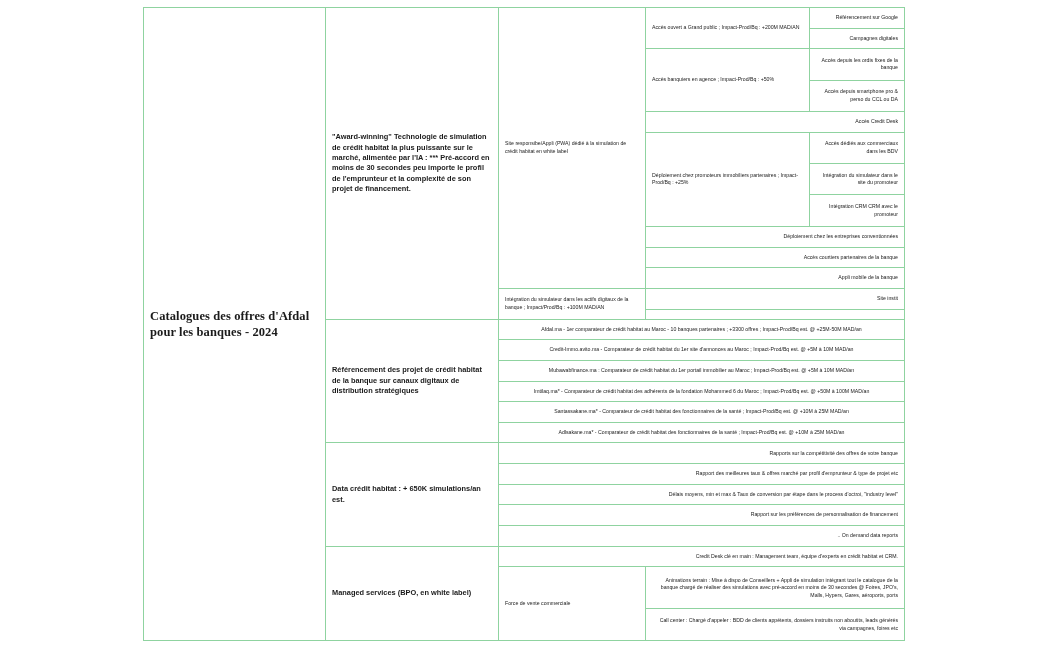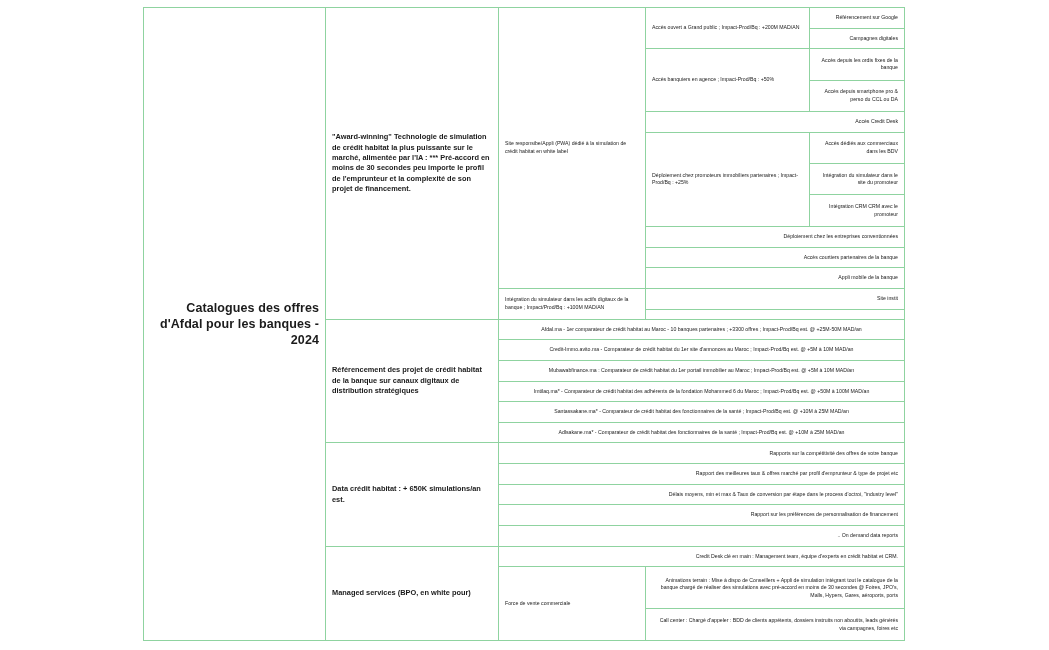--- a/index.html
+++ b/index.html
@@ -34,26 +34,27 @@
     border: 1px solid #8fd3a0;
     padding: 3px 6px;
     vertical-align: middle;
     color: #1b1b1b;
     background: #ffffff;
   }
 
   
   td.title-cell {
     width: 169px;
-    text-align: right;
+    text-align: left;
     font-size: 12.5px;
     line-height: 16px;
     font-weight: 600;
     letter-spacing: .1px;
     padding: 6px 10px;
+    font-family: Liberation Serif, serif;
   }
 
   
   td.family-cell {
     width: 160px;
     font-size: 7.4px;
     line-height: 10.4px;
     font-weight: 700;
     text-align: left;
     padding-left: 10px;
@@ -203,21 +204,21 @@
         <td class="leaf" colspan="3">Délais moyens, min et max &amp; Taux de conversion par étape dans le process d'octroi, "industry level"</td>
       </tr>
       <tr>
         <td class="leaf" colspan="3">Rapport sur les préférences de personnalisation de financement</td>
       </tr>
       <tr>
         <td class="leaf" colspan="3">.. On demand data reports</td>
       </tr>
 
       <tr>
-        <td class="family-cell" rowspan="3">Managed services (BPO, en white pour)</td>
+        <td class="family-cell" rowspan="3">Managed services (BPO, en white label)</td>
         <td class="leaf" colspan="3">Credit Desk clé en main : Management team, équipe d'experts en crédit habitat et CRM.</td>
       </tr>
       <tr>
         <td class="lvl3" rowspan="2">Force de vente commerciale</td>
         <td class="leaf" colspan="2">Animations terrain : Mise à dispo de Conseillers + Appli de simulation intégrant tout le catalogue de la banque chargé de réaliser des simulations avec pré-accord en moins de 30 secondes @ Foires, JPO's, Malls, Hypers, Gares, aéroports, ports</td>
       </tr>
       <tr>
         <td class="leaf" colspan="2">Call center : Chargé d'appeler :  BDD de clients appétents, dossiers instruits non aboutits, leads générés via campagnes, foires etc</td>
       </tr>
 

